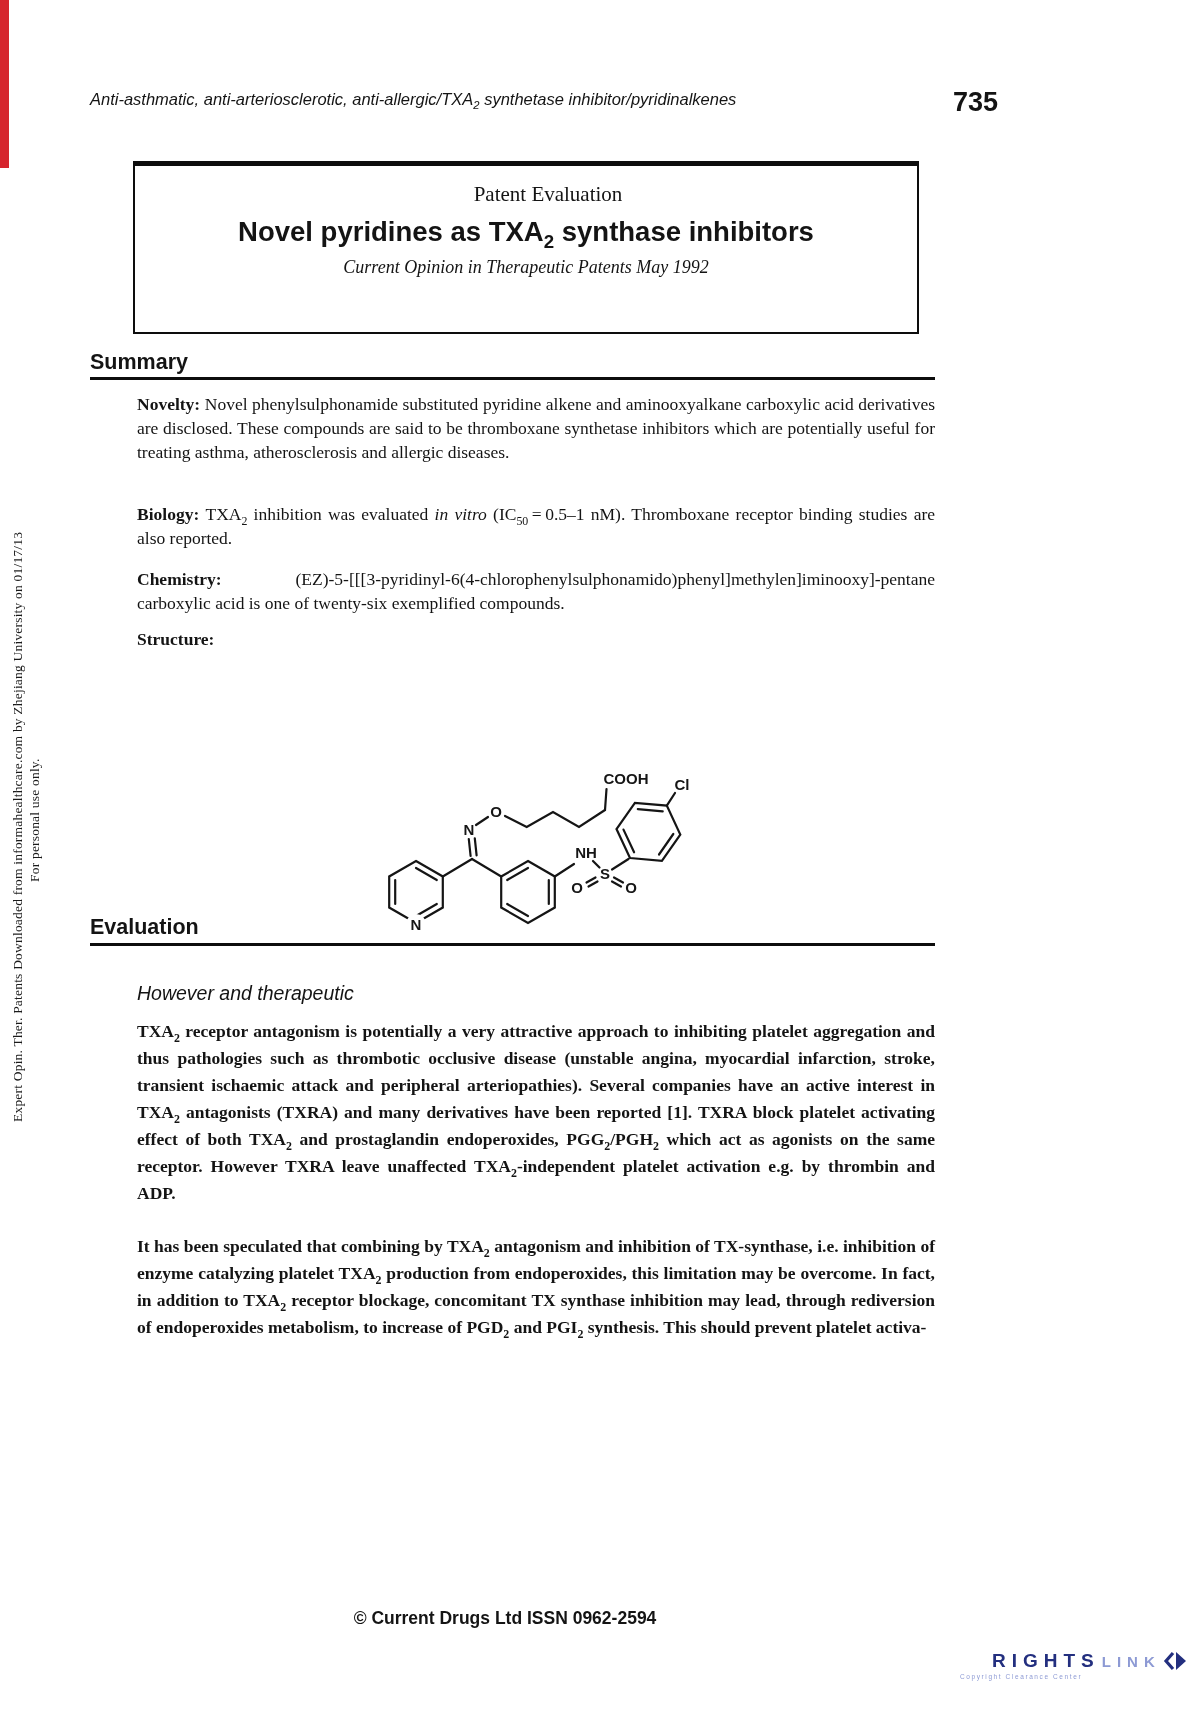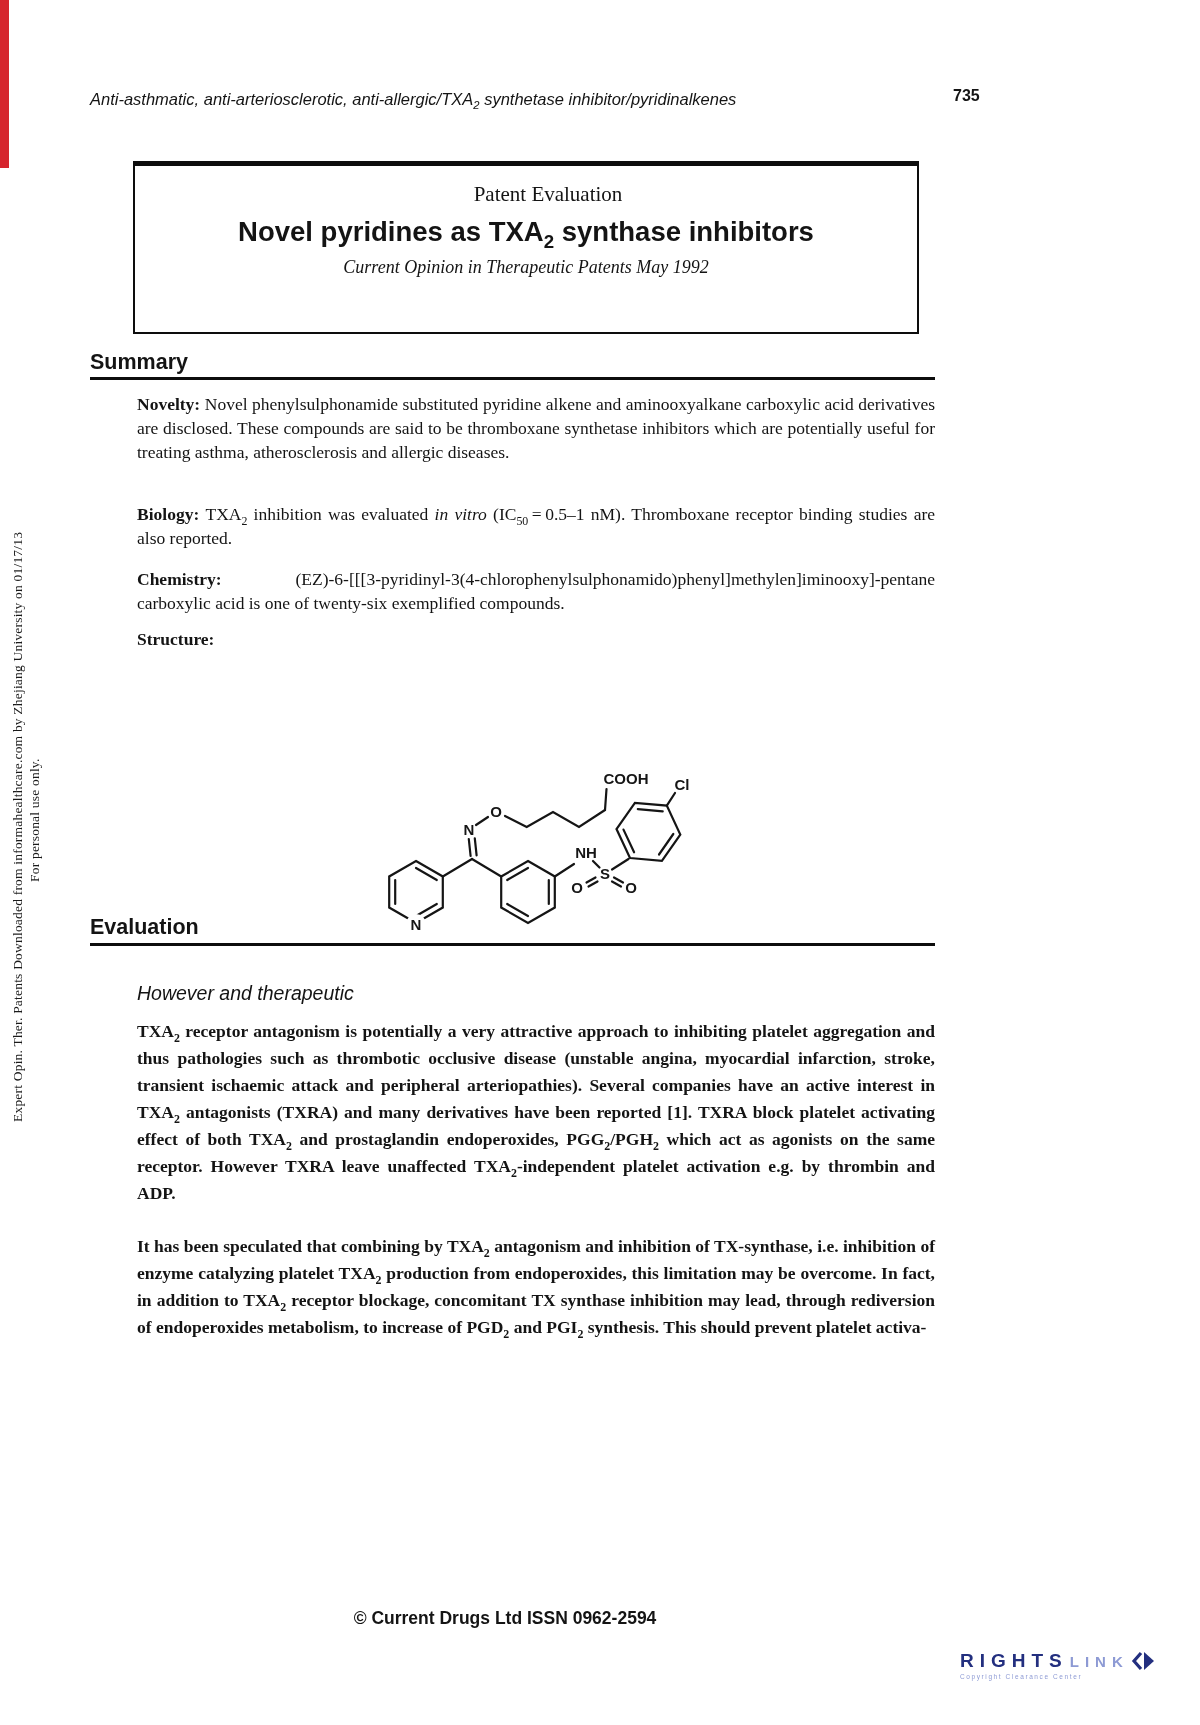--- a/index.html
+++ b/index.html
@@ -15,21 +15,21 @@
   .red-strip{position:absolute;left:0;top:0;width:9px;height:168px;}
 
   .side-line{position:absolute;transform:rotate(-90deg);transform-origin:0 0;
     white-space:nowrap;font-size:13.5px;color:#1a1a1a;letter-spacing:.2px;}
   .side1{left:10px;top:1122px;}
   .side2{left:27px;top:882px;}
 
   .running-head{position:absolute;left:90px;top:90px;width:780px;
     font-family:"Liberation Sans", sans-serif;font-style:italic;font-size:16.5px;}
   .page-num{position:absolute;left:953px;top:87px;
-    font-family:"Liberation Sans", sans-serif;font-weight:bold;font-size:16px;font-style:normal;}
+    font-family:"Liberation Sans", sans-serif;font-weight:bold;font-size:27px;font-style:normal;}
 
   .title-box{position:absolute;left:133px;top:161px;width:782px;height:150px;
     border:2px solid #0d0d0d;border-top:5px solid #0d0d0d;text-align:center;padding-top:16px;}
   .kicker{font-size:21px;margin-left:44px;}
   .patent-ref{font-size:18.5px;margin-top:9px;}
   .paper-title{font-family:"Liberation Sans", sans-serif;font-weight:bold;font-size:27.5px;margin-top:9px;}
   .journal-line{font-style:italic;font-size:18px;margin-top:9px;}
 
   .section-head{position:absolute;left:90px;font-family:"Liberation Sans", sans-serif;
     font-weight:bold;font-size:21.5px;}
@@ -41,21 +41,21 @@
   .structure-label{position:absolute;left:137px;top:629px;font-size:17.5px;font-weight:bold;}
 
   .subhead{position:absolute;left:137px;top:982px;font-family:"Liberation Sans", sans-serif;
     font-style:italic;font-size:19.5px;}
 
   .footer-line{position:absolute;left:90px;top:1576px;width:830px;text-align:center;
     font-family:"Liberation Sans", sans-serif;font-weight:bold;font-size:17.5px;margin-top:32px;}
 
   .rightslink{position:absolute;left:960px;top:1650px;width:236px;
     font-family:"Liberation Sans", sans-serif;}
-  .rl-row{display:flex;align-items:center;}
+  .rl-row{display:flex;align-items:center;margin-left:32px;}
   .rl-rights{font-weight:bold;font-size:19px;letter-spacing:6px;}
   .rl-link{font-weight:bold;font-size:15px;letter-spacing:6px;margin-left:2px;}
   .rl-tagline{font-size:6.5px;letter-spacing:1.6px;margin-top:1px;}
   .rl-icon{margin-left:1px;flex:0 0 auto;}
 
   .struct-svg{position:absolute;left:368px;top:740px;width:340px;height:205px;}
 </style>
 </head>
 <body>
 
@@ -71,21 +71,21 @@
   <div class="kicker">Patent Evaluation</div>
   <div class="paper-title"><span>Novel pyridines as TXA</span><sub>2</sub><span> synthase inhibitors</span></div>
   <div class="journal-line">Current Opinion in Therapeutic Patents May 1992</div>
 </div>
 
 <div class="section-head" style="top:350px;">Summary</div>
 <div class="section-rule" style="top:377px;"></div>
 
 <p class="para" style="top:392px;"><b>Novelty: </b><span>Novel phenylsulphonamide substituted pyridine alkene and aminooxyalkane carboxylic acid derivatives are disclosed. These compounds are said to be thromboxane synthetase inhibitors which are potentially useful for treating asthma, atherosclerosis and allergic diseases.</span></p>
 <p class="para" style="top:502px;"><b>Biology: </b><span>TXA</span><sub>2</sub><span> inhibition was evaluated </span><i>in vitro</i><span> (IC</span><sub>50</sub><span> = 0.5–1 nM). Thromboxane receptor binding studies are also reported.</span></p>
-<p class="para" style="top:567px;"><b>Chemistry: </b><span>(EZ)-6-[[[3-pyridinyl-3(4-chlorophenylsulphonamido)phenyl]methylen]iminooxy]-pentane carboxylic acid is one of twenty-six exemplified compounds.</span></p>
+<p class="para" style="top:567px;"><b>Chemistry: </b><span>(EZ)-5-[[[3-pyridinyl-6(4-chlorophenylsulphonamido)phenyl]methylen]iminooxy]-pentane carboxylic acid is one of twenty-six exemplified compounds.</span></p>
 <div class="structure-label">Structure:</div>
 
 <svg class="struct-svg" viewBox="0 0 340 205">
   <g stroke="#151515" stroke-width="2.2" fill="none" stroke-linecap="round">
 
     <g>
       <polygon points="48,121 74.8,136.5 74.8,167.5 48,183 21.2,167.5 21.2,136.5"></polygon>
       <line x1="48" y1="128" x2="68.8" y2="140"></line>
       <line x1="68.8" y1="164" x2="48" y2="176"></line>
       <line x1="27.2" y1="164" x2="27.2" y2="140"></line>

